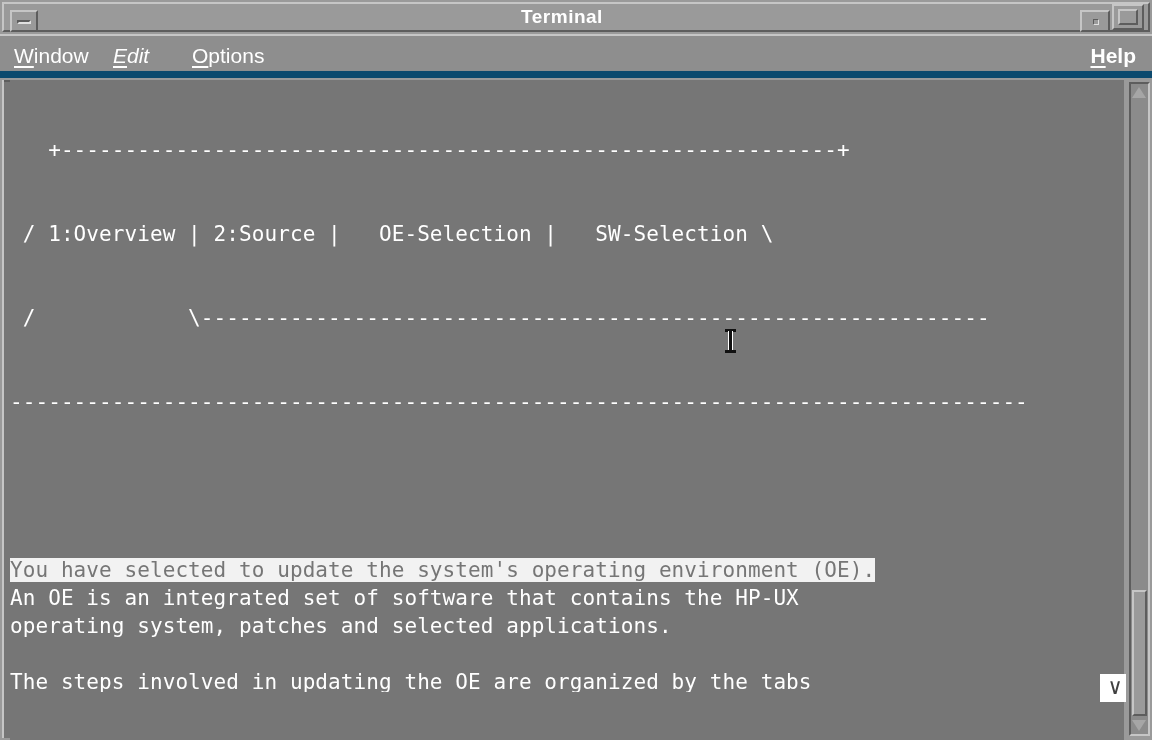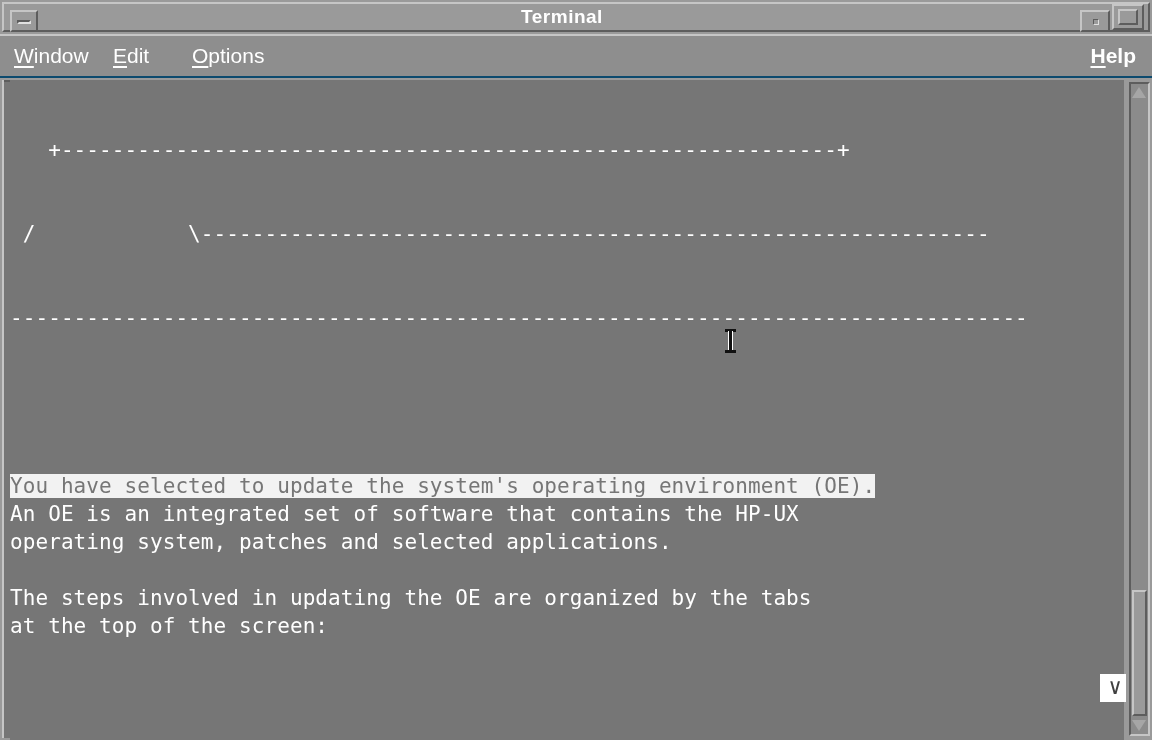--- a/index.html
+++ b/index.html
@@ -115,21 +115,21 @@
   }
 
   
   .menubar {
     position: absolute;
     left: 0; top: 34px;
     width: 1152px;
     height: 44px;
     background: #8e8e8e;
     box-sizing: border-box;
-    border-bottom: 2px solid #0c4a6e;
+    border-bottom: 7px solid #0c4a6e;
   }
   .menubar::before {
     content: "";
     position: absolute;
     left: 0; top: 0;
     width: 1152px; height: 2px;
     background: #c6c6c6;
   }
   .menu-item {
     position: absolute;
@@ -141,21 +141,21 @@
     font-size: 21px;
     font-weight: normal;
     white-space: nowrap;
     cursor: default;
   }
   .menu-item .mn {
     text-decoration: underline;
     text-underline-offset: 3px;
   }
   #menu-window  { left: 14px; }
-  #menu-edit    { left: 113px; }
+  #menu-edit    { left: 113px; font-style: italic; }
   #menu-options { left: 172px; margin-left: 20px; }
   #menu-help    { right: 16px; font-weight: bold; }
 
   
   .client {
     position: absolute;
     left: 0; top: 78px;
     width: 1152px;
     height: 662px;
     background: #9a9a9a;
@@ -321,20 +321,21 @@
     <div class="menu-item" id="menu-options"><span class="mn">O</span><span>ptions</span></div>
     <div class="menu-item" id="menu-help"><span class="mn">H</span><span>elp</span></div>
   </div>
 
   <div class="client">
     <div class="term-bevel"></div>
   </div>
 
   <div class="screen">
     <div class="row">   +-------------------------------------------------------------+</div>
+    <div class="row"> / 1:Overview | 2:Source |   OE-Selection |   SW-Selection \</div>
     <div class="row"> /            \--------------------------------------------------------------</div>
     <div class="row">--------------------------------------------------------------------------------</div>
     <div class="row"> </div>
     <div id="body-lines"><div class="row"><span class="hl">You have selected to update the system's operating environment (OE).</span></div><div class="row">An OE is an integrated set of software that contains the HP-UX</div><div class="row">operating system, patches and selected applications.</div><div class="row"></div><div class="row">The steps involved in updating the OE are organized by the tabs</div><div class="row">at the top of the screen:</div><div class="row"></div></div>
   </div>
 
   <div class="screen" style="top:692px;height:48px;">
     
     
   </div>

